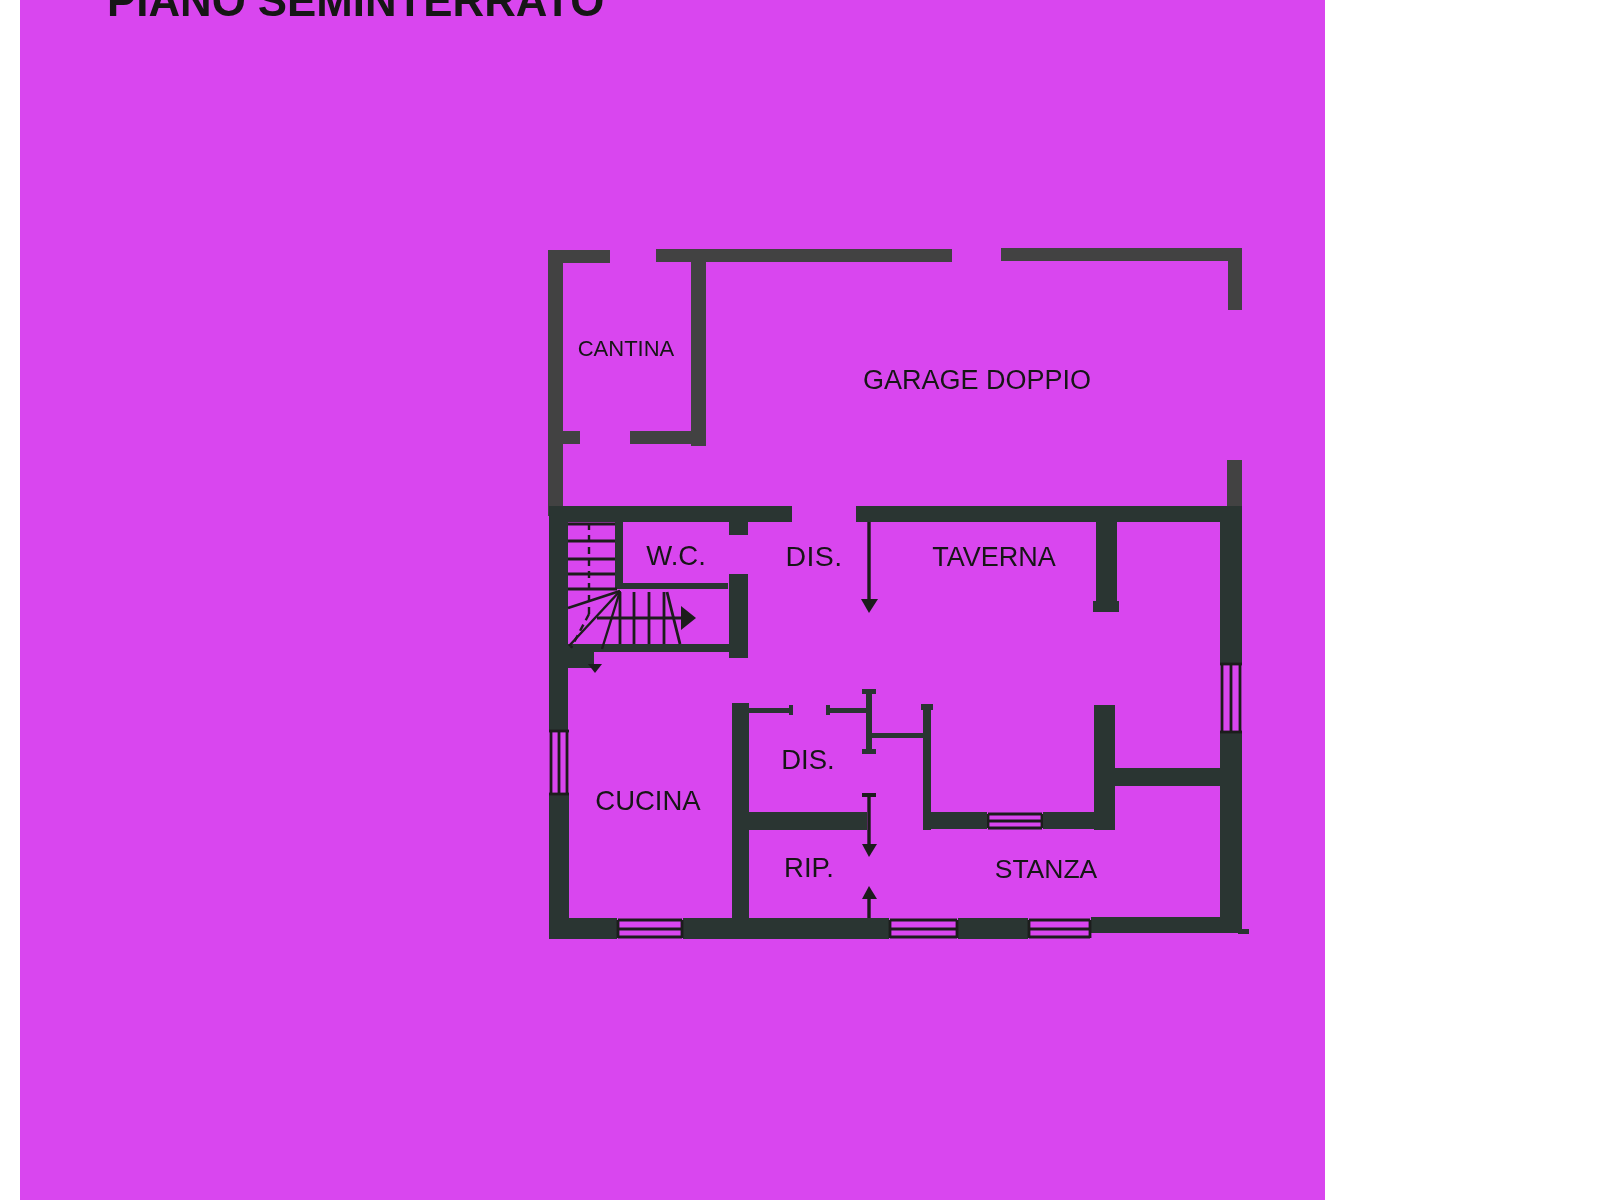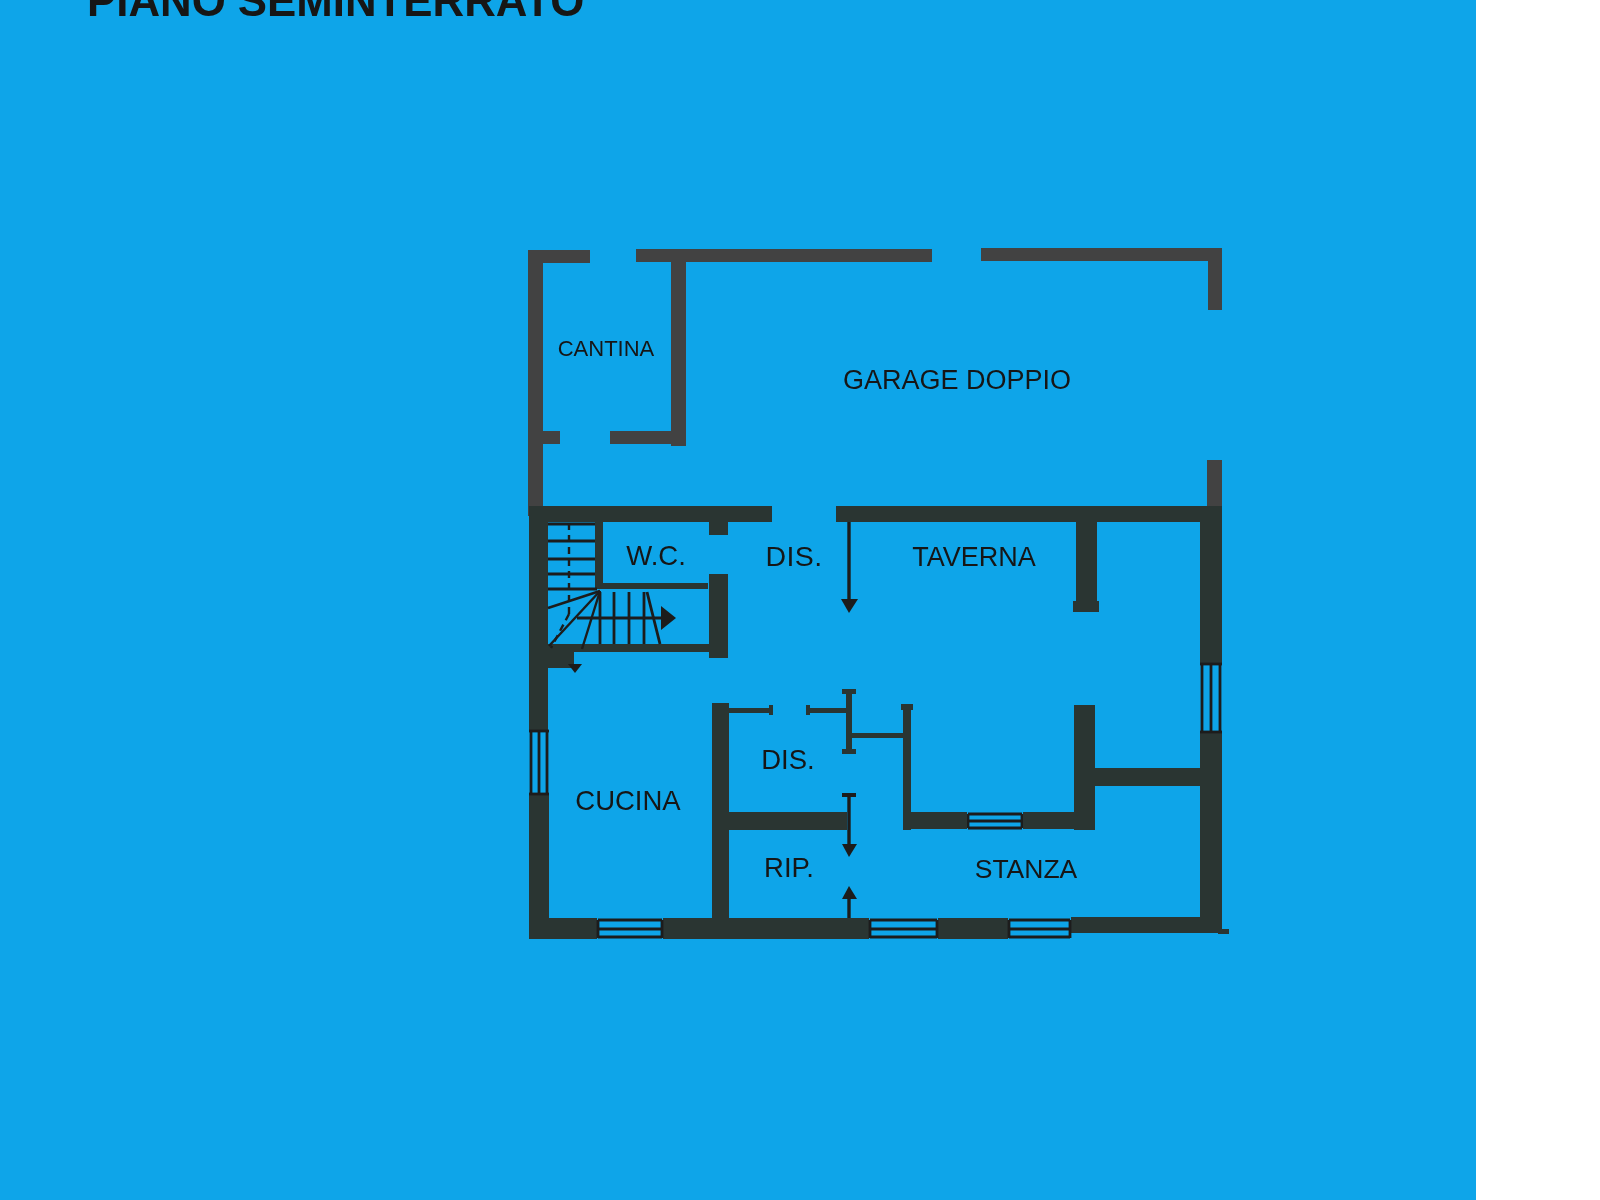--- a/index.html
+++ b/index.html
@@ -1,17 +1,17 @@
 <!DOCTYPE html>
 <html><head>
 <meta charset="utf-8">
 <title>Piano Seminterrato</title>
 <style>
   html,body{margin:0;padding:0;background:#ffffff;}
-  #page{position:relative;width:1476px;height:1200px;background:#0ea5e9;overflow:hidden;}
+  #page{position:relative;width:1305px;height:1200px;background:#d946ef;overflow:hidden;margin-left:20px;}
   svg{position:absolute;left:0;top:0;}
   text{font-family:"Liberation Sans", sans-serif;fill:#161616;}
 </style>
 </head>
 <body>
 <div id="page">
 <svg width="1600" height="1200" viewBox="0 0 1600 1200">
   <defs>
         <filter id="sc" x="-8%" y="-8%" width="116%" height="116%">
           <feGaussianBlur stdDeviation="0.55"></feGaussianBlur>

